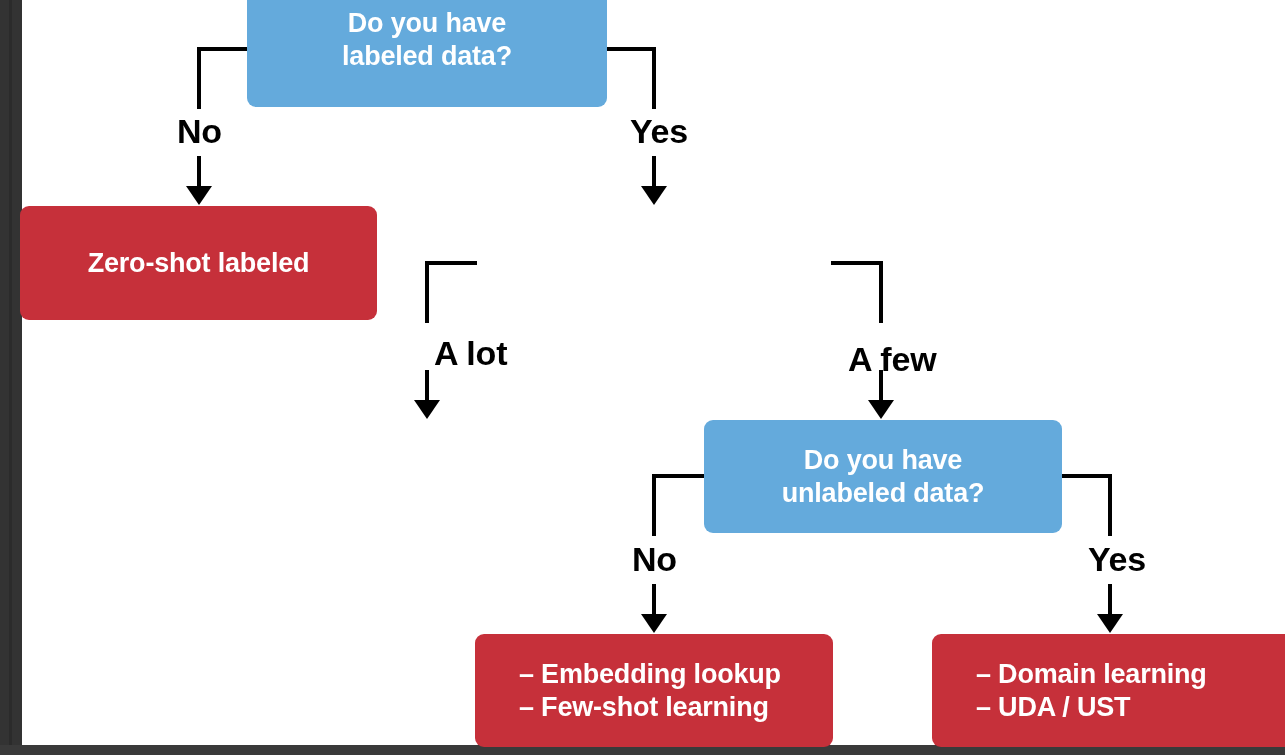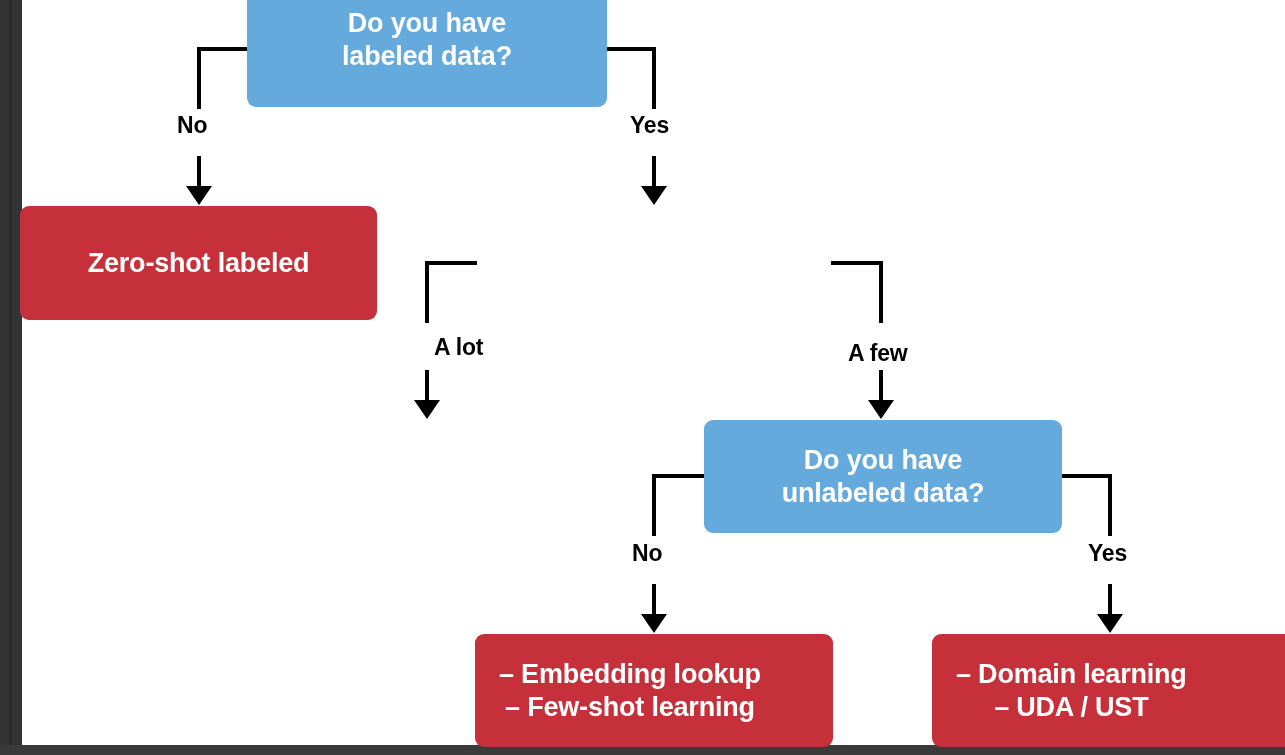--- a/index.html
+++ b/index.html
@@ -53,22 +53,22 @@
     text-align: center;
     font-weight: 700;
     font-size: 27px;
     line-height: 1.22;
     letter-spacing: -0.2px;
   }
   .node.decision { background: #64aadc; }
   .node.action   { background: #c6303a; }
   .node.list {
     justify-content: flex-start;
-    text-align: center;
-    padding-left: 24px;
+    text-align: left;
+    padding-left: 44px;
   }
   .node .lines { white-space: pre-line; }
 
   
   .hline, .vline {
     position: absolute;
     background: #000000;
   }
   .hline { height: 4px; }
   .vline { width: 4px; }
@@ -78,21 +78,21 @@
     width: 0; height: 0;
     border-left: 13px solid transparent;
     border-right: 13px solid transparent;
     border-top: 19px solid #000000;
   }
 
   .edge-label {
     position: absolute;
     color: #000000;
     font-weight: 700;
-    font-size: 23px;
+    font-size: 34px;
     line-height: 1;
     white-space: nowrap;
     letter-spacing: -0.2px;
     text-align: center;
   }
 </style>
 </head>
 <body>
 
 <div id="page">

